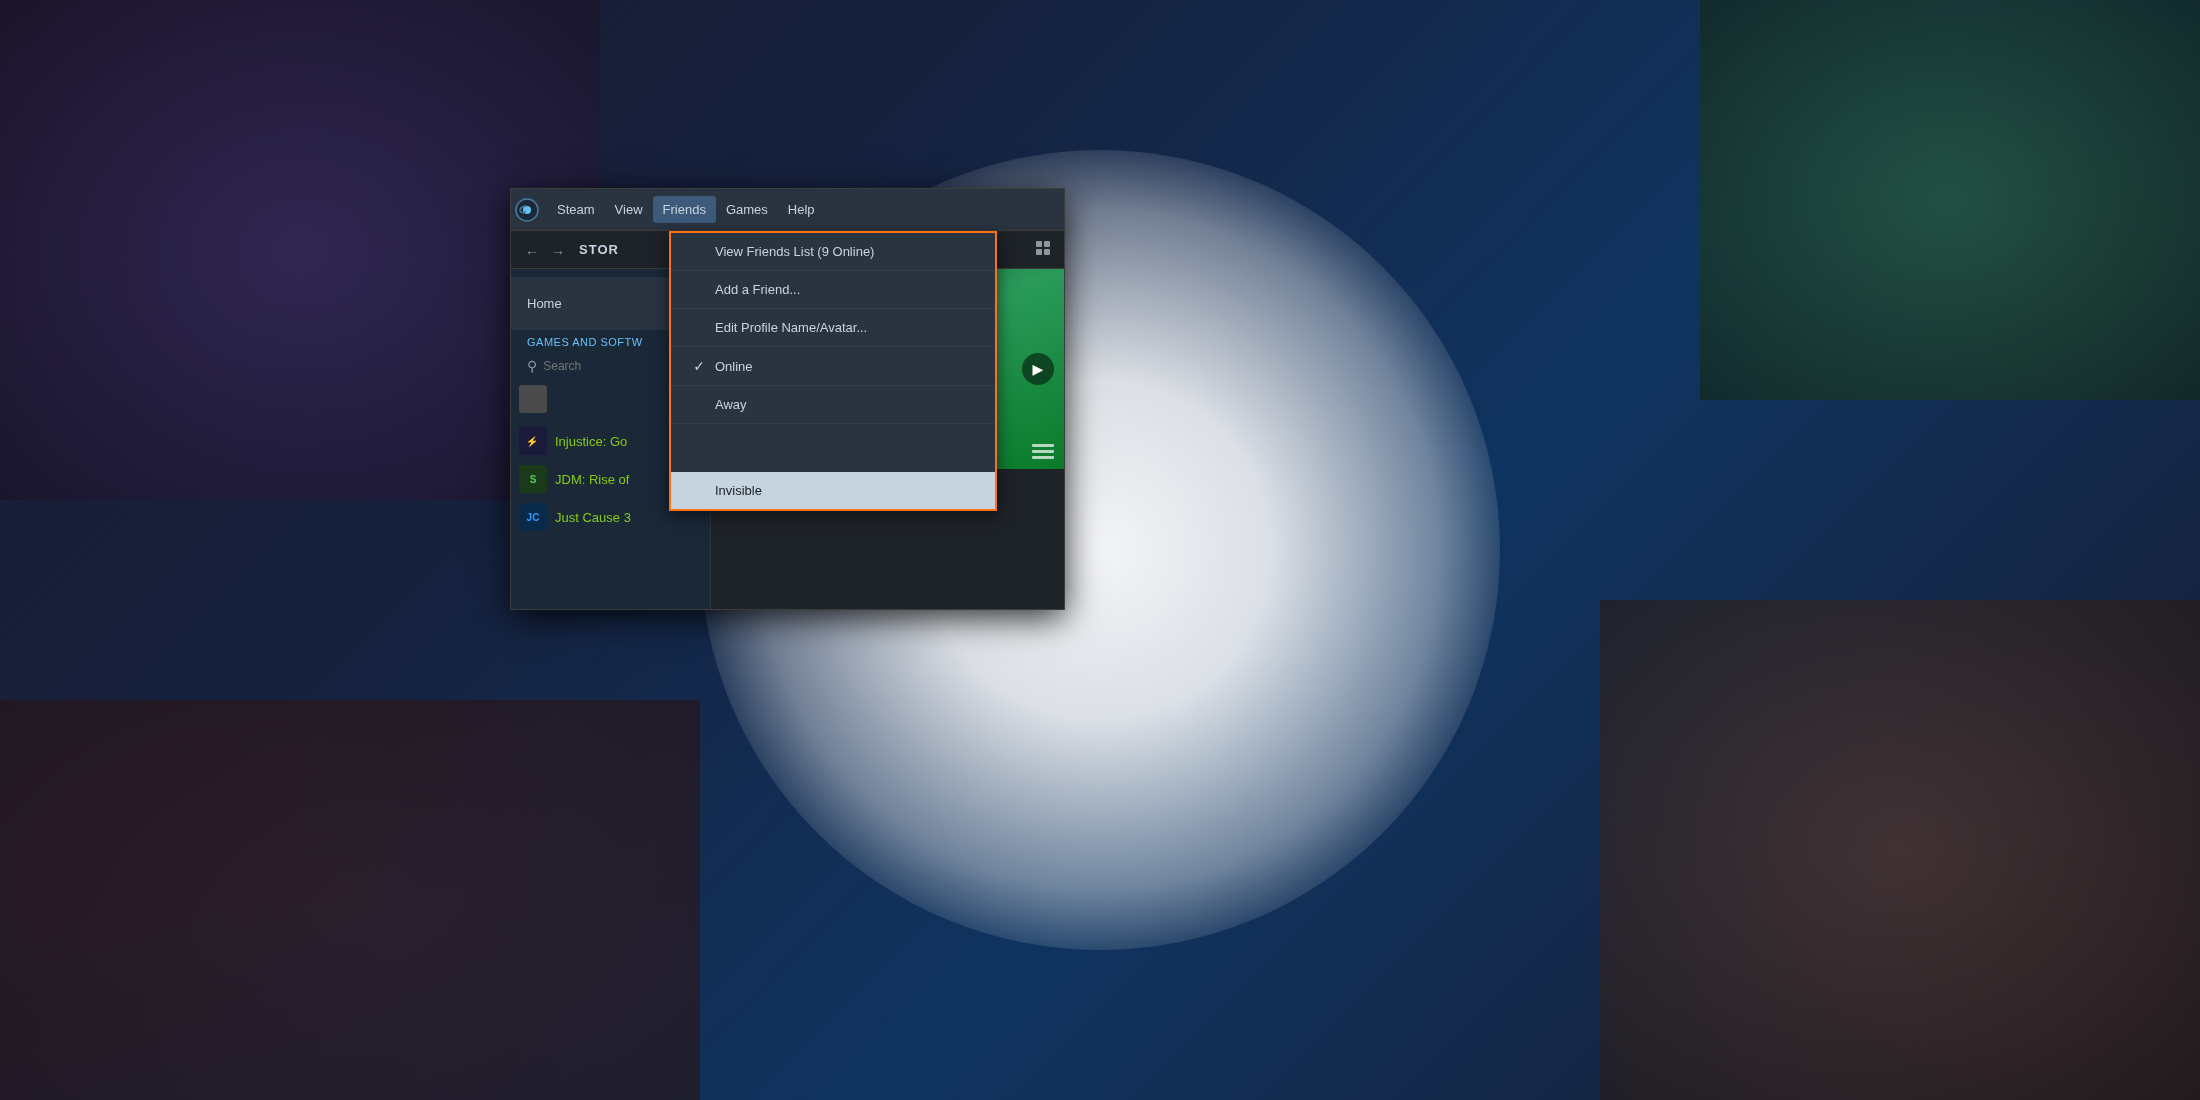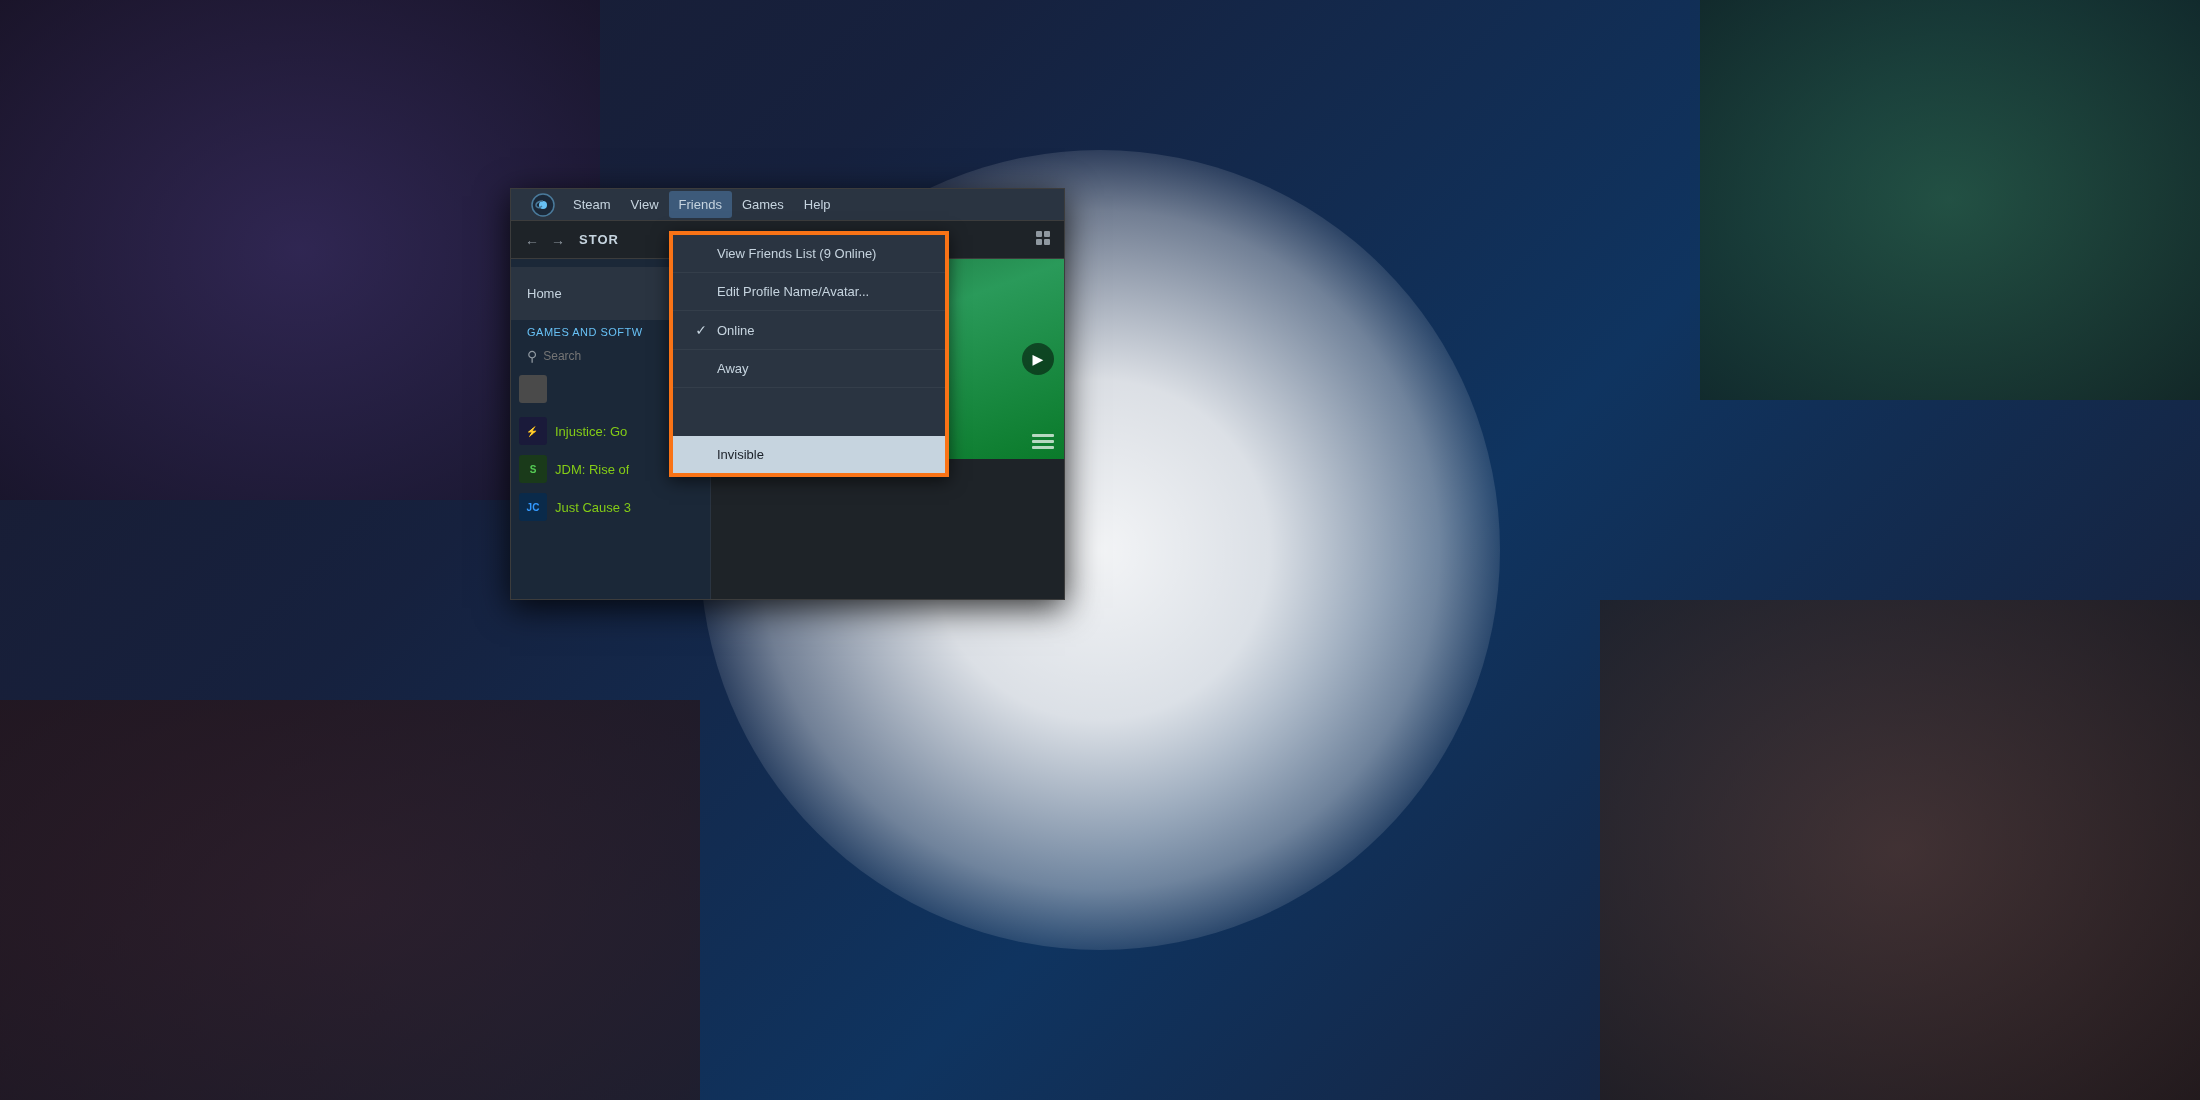--- a/index.html
+++ b/index.html
@@ -75,22 +75,22 @@
       border: 1px solid #3c3c3c;
       box-shadow: 0 8px 32px rgba(0,0,0,0.8);
       z-index: 10;
     }
 
     
     .menu-bar {
       background: #2a3441;
       display: flex;
       align-items: center;
-      padding: 0 20px;
-      height: 32px;
+      padding: 0 4px;
+      height: 42px;
       border-bottom: 1px solid #3c3c3c;
     }
 
     .steam-logo {
       width: 24px;
       height: 24px;
       margin-right: 8px;
       flex-shrink: 0;
     }
 
@@ -272,23 +272,23 @@
       height: 3px;
       background: rgba(255,255,255,0.7);
       border-radius: 1px;
     }
 
     
     .dropdown-menu {
       position: absolute;
       top: 42px;
       left: 158px;
-      width: 280px;
+      width: 328px;
       background: #2a3441;
-      border: 4px solid #f97316;
+      border: 2px solid #f97316;
       box-shadow: 0 4px 16px rgba(0,0,0,0.6);
       z-index: 100;
     }
 
     .dropdown-item {
       padding: 11px 20px;
       color: #c6d4df;
       font-size: 13px;
       cursor: pointer;
       display: flex;
@@ -349,20 +349,24 @@
     <div class="menu-item">View</div>
     <div class="menu-item active">Friends</div>
     <div class="menu-item">Games</div>
     <div class="menu-item">Help</div>
   </div>
 
   <div class="dropdown-menu">
     <div class="dropdown-item">
       <span class="check-mark"></span>
       <span>View Friends List (9 Online)</span>
+    </div>
+    <div class="dropdown-item">
+      <span class="check-mark"></span>
+      <span>Add a Friend...</span>
     </div>
     <div class="dropdown-item">
       <span class="check-mark"></span>
       <span>Edit Profile Name/Avatar...</span>
     </div>
     <div class="dropdown-item">
       <span class="check-mark">✓</span>
       <span>Online</span>
     </div>
     <div class="dropdown-item">

